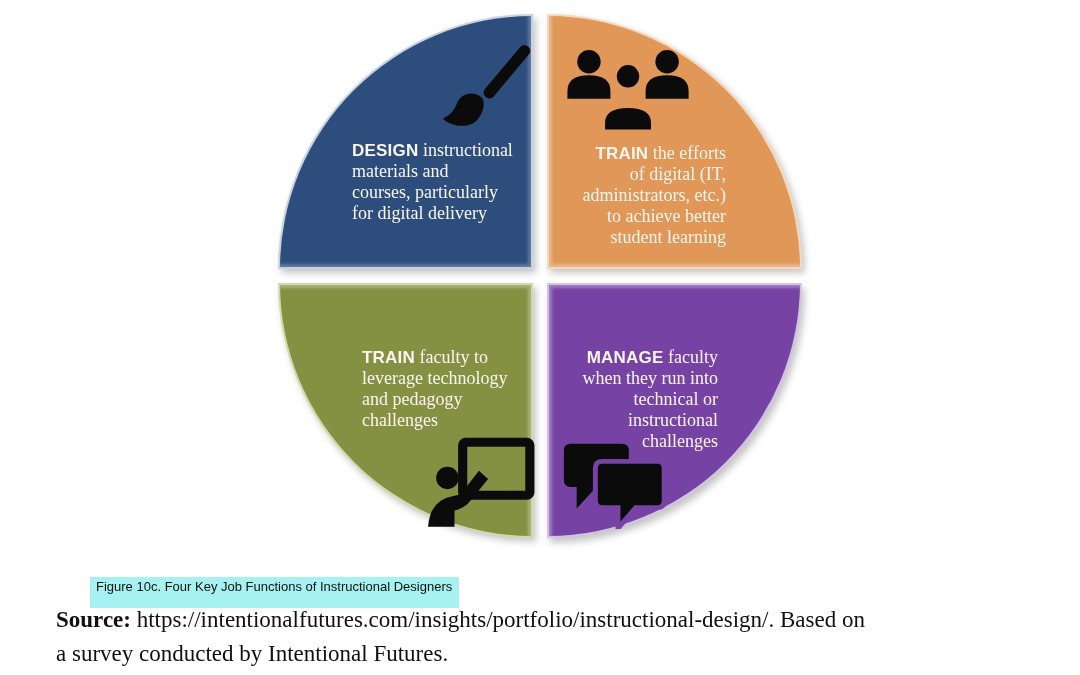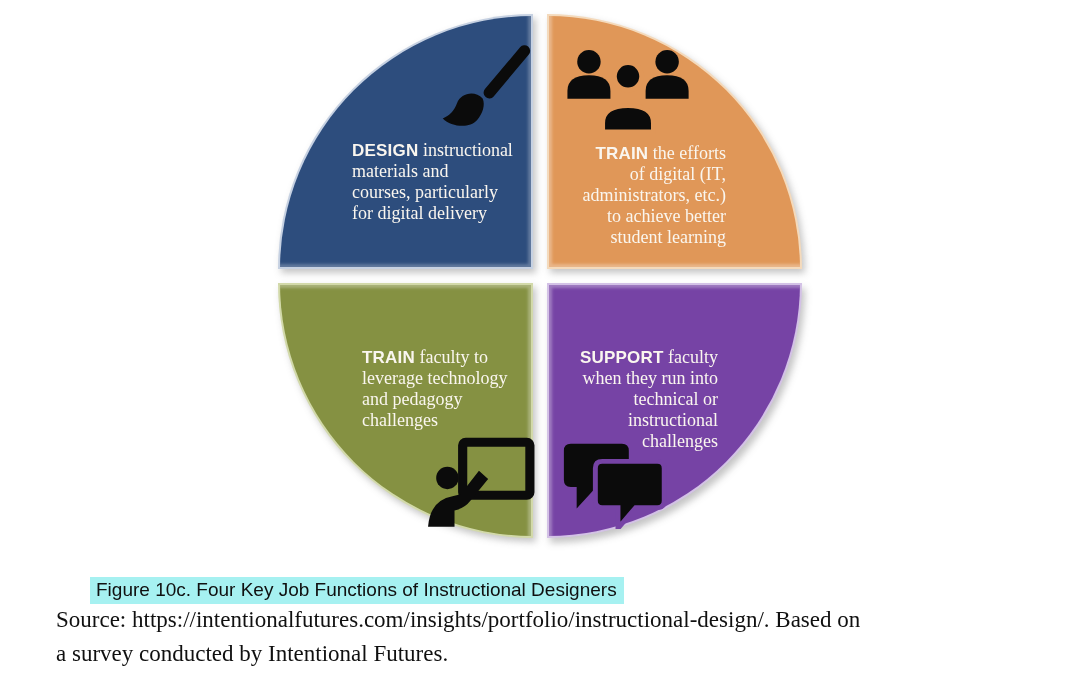--- a/index.html
+++ b/index.html
@@ -39,28 +39,28 @@
   .q2 .qtext{left:82px;right:2px;top:62px;text-align:left;}
   .q3 .qtext{left:10px;right:82px;top:62px;text-align:right;}
   .quad svg{position:absolute;color:#0b0b0b;}
   .q0 svg{left:158px;top:22px;width:95px;height:100px;}
   .q1 svg{left:16px;top:32px;width:128px;height:86px;}
   .q2 svg{left:146px;top:152px;width:110px;height:90px;}
   .q3 svg{left:8px;top:152px;width:120px;height:92px;}
   
   .caption{
     position:absolute;left:90px;top:577px;
-    padding:2px 7px 3px 6px;font-size:19px;color:#101010;
+    padding:2px 7px 14px 6px;font-size:13px;color:#101010;
   }
   .source{
     position:absolute;left:56px;top:603px;width:995px;
     font-family:"Liberation Serif", serif;font-size:23px;line-height:34px;
     color:#101010;white-space:pre-line;
   }
-  .source b{font-weight:400;}
+  .source b{font-weight:700;}
 </style>
 </head>
 <body>
 
 <div class="figure">
 
   <div class="quad q0" style="background: rgb(45, 77, 125); border-color: rgb(198, 209, 226);">
     <svg viewBox="0 0 100 100" aria-hidden="true" style="color: rgb(11, 11, 11);">
       <line x1="54" y1="55" x2="91" y2="11" stroke="currentColor" stroke-width="12" stroke-linecap="round"></line>
       <path fill="currentColor" d="M47 61 C39 52 24 55 20 66 C17 74 12 79 5 82 C14 91 33 93 41 84 C47 77 50 68 47 61 Z"></path>
@@ -97,21 +97,21 @@
 leverage technology
 and pedagogy
 challenges</span></div>
   </div>
 
   <div class="quad q3" style="background: rgb(118, 67, 165); border-color: rgb(211, 193, 230);">
     <svg viewBox="0 0 122 92" aria-hidden="true" style="color: rgb(11, 11, 11);">
       <path fill="currentColor" d="M14 6 h52 q7 0 7 7 v30 q0 7 -7 7 H40 L20 72 V50 h-6 q-7 0 -7 -7 V13 q0 -7 7 -7 z"></path>
       <path fill="currentColor" class="bg-stroke" stroke-width="5" d="M46 24 h56 q7 0 7 7 v33 q0 7 -7 7 H80 L62 92 V71 h-16 q-7 0 -7 -7 V31 q0 -7 7 -7 z" stroke="#7643a5"></path>
     </svg>
-    <div class="qtext" style="color: rgb(250, 246, 239);"><b class="kw">SUPPORT</b><span> faculty
+    <div class="qtext" style="color: rgb(250, 246, 239);"><b class="kw">MANAGE</b><span> faculty
 when they run into
 technical or
 instructional
 challenges</span></div>
   </div>
 
 </div>
 
 <div class="caption" style="background: rgb(166, 241, 241);">Figure 10c. Four Key Job Functions of Instructional Designers</div>
 

